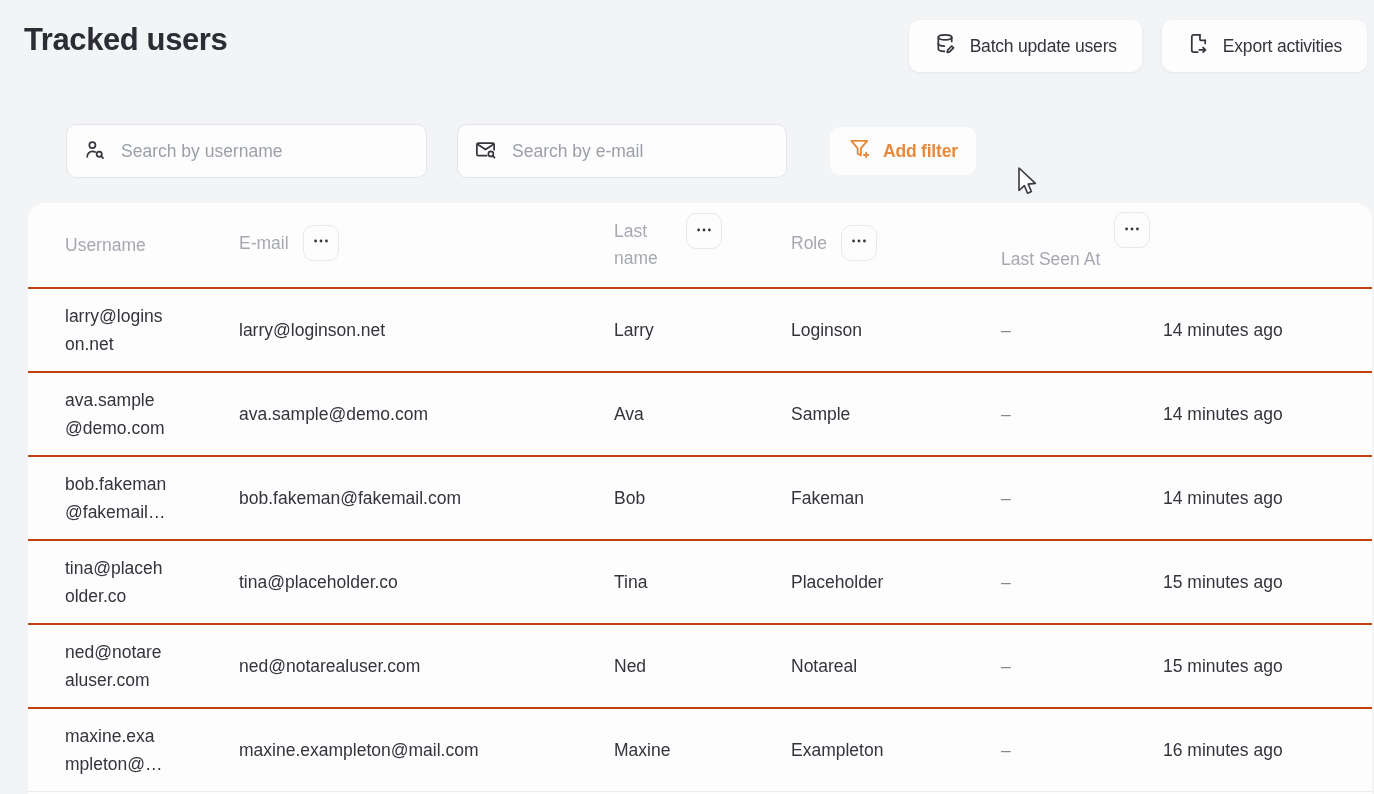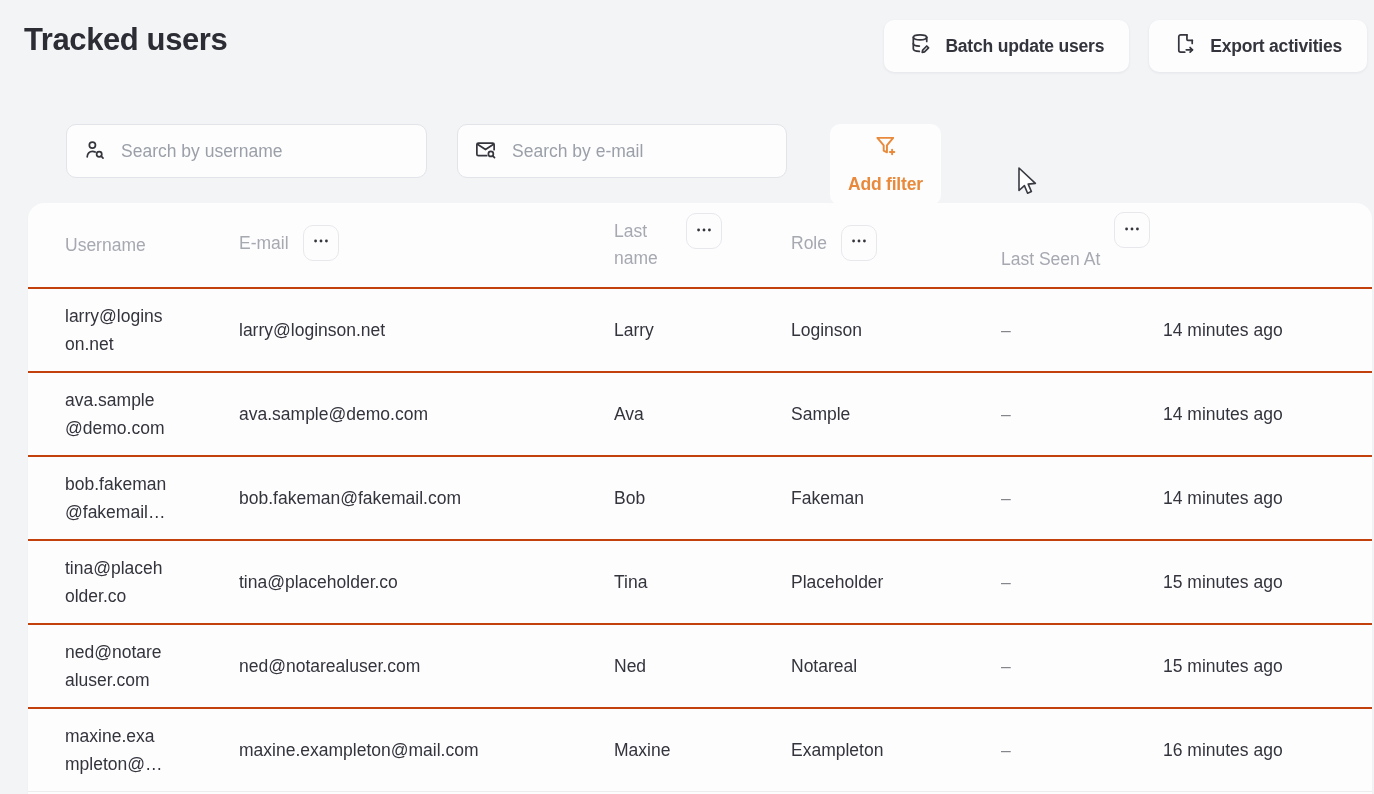--- a/index.html
+++ b/index.html
@@ -18,50 +18,49 @@
   }
   .top-actions {
     position:absolute; top:20px; right:7px;
     display:flex; gap:20px;
   }
   .btn {
     display:flex; align-items:center; gap:13px;
     height:52px; padding:0 25px;
     background:#fdfdfe; border:none; border-radius:10px;
     box-shadow:0 1px 3px rgba(25,25,50,0.07);
-    font-family:inherit; font-size:17.5px; font-weight:700; letter-spacing:-0.2px;
+    font-family:inherit; font-size:17.5px; font-weight:400; letter-spacing:-0.2px;
     color:#33343c; cursor:pointer;
   }
   .btn svg { flex:0 0 auto; }
 
   
   .filter-bar {
     position:absolute; left:22px; top:124px;
-    display:flex; padding-left:44px;
+    display:flex; align-items:center;padding-left:44px;
   }
   .search-box {
     display:flex; align-items:center; gap:15px;
     width:361px; height:54px; padding:0 16px;
     background:#fdfdfe; border:1px solid #e3e4e9; border-radius:10px;
   }
   .search-box + .search-box { margin-left:30px; width:330px; }
   .search-box input {
     border:none; outline:none; background:transparent;
     font-family:inherit; font-size:17.5px; color:#33343c; width:100%;
   }
   .search-box input::placeholder { color:#9ba0a8; }
   .add-filter {
     margin-left:43px;
     display:flex; align-items:center; gap:12px;
     padding:10px 18px; border-radius:10px;
     background:rgba(255,255,255,0.8);
     border:none; cursor:pointer; font-family:inherit;
     font-size:17.5px; font-weight:700; letter-spacing:-0.2px;
     color:#e8893b;
-    flex-direction:column;
   }
 
   
   .card {
     position:absolute; left:28px; top:203px;
     width:1344px; height:591px;
     background:#fdfdfe;
     border-radius:16px 16px 0 0;
     box-shadow:0 1px 2px rgba(25,25,50,0.04);
     overflow:hidden;

